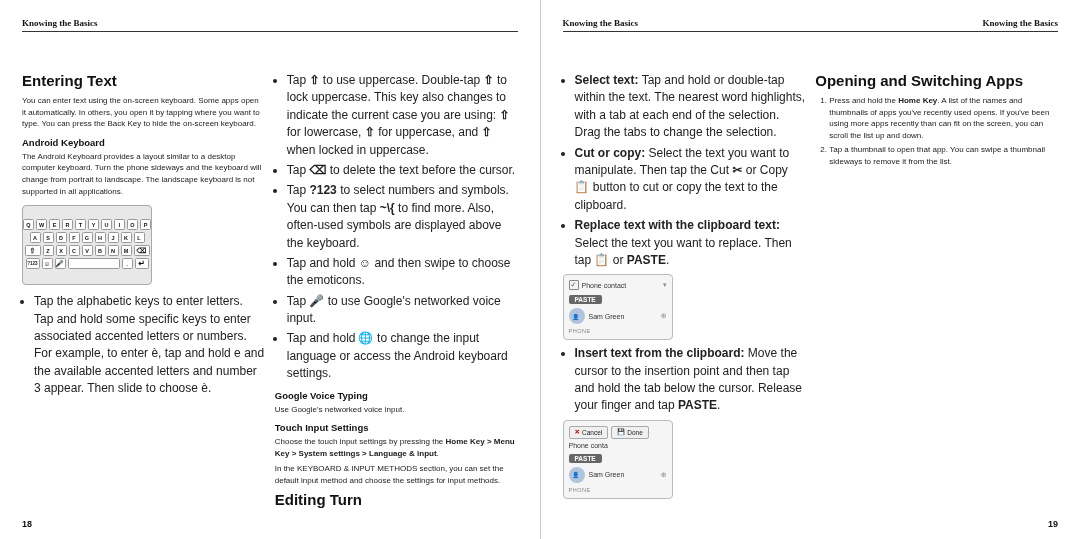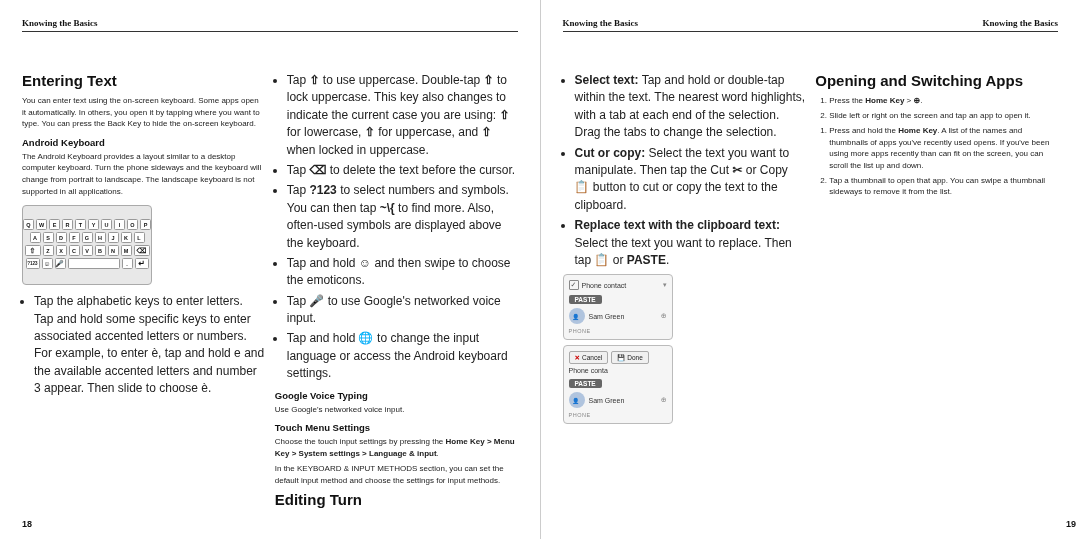--- a/index.html
+++ b/index.html
@@ -41,21 +41,21 @@
       color: #111;
     }
     .page-number {
       font-size: 9px;
       font-weight: bold;
       color: #111;
       position: absolute;
       bottom: 10px;
     }
     .page-number-left { left: 22px; }
-    .page-number-right { right: 4px; }
+    .page-number-right { right: 22px; }
 
     h2.section-title {
       font-size: 15px;
       font-weight: bold;
       color: #111;
       margin-bottom: 5px;
       line-height: 1.2;
     }
     h3.subsection-title {
       font-size: 9.5px;
@@ -317,21 +317,21 @@
           <li>Tap <strong>⌫</strong> to delete the text before the cursor.</li>
           <li>Tap <strong>?123</strong> to select numbers and symbols. You can then tap <strong>~\{</strong> to find more. Also, often-used symbols are displayed above the keyboard.</li>
           <li>Tap and hold <strong>☺</strong> and then swipe to choose the emoticons.</li>
           <li>Tap <strong>🎤</strong> to use Google's networked voice input.</li>
           <li>Tap and hold <strong>🌐</strong> to change the input language or access the Android keyboard settings.</li>
         </ul>
 
         <h3 class="subsection-title">Google Voice Typing</h3>
         <p class="body-text">Use Google's networked voice input.</p>
 
-        <h3 class="subsection-title">Touch Menu Settings</h3>
+        <h3 class="subsection-title">Touch Input Settings</h3>
         <p class="body-text">Choose the touch input settings by pressing the <strong>Home Key &gt; Menu Key &gt; System settings &gt; Language &amp; input</strong>.</p>
         <p class="body-text">In the KEYBOARD &amp; INPUT METHODS section, you can set the default input method and choose the settings for input methods.</p>
 
         <h2 class="section-title">Editing Turn</h2>
       </div>
     </div>
 
     <span class="page-number page-number-left">18</span>
   </div>
 
@@ -361,20 +361,23 @@
             <span class="paste-btn">PASTE</span>
           </div>
           <div class="contact-row">
             <div class="avatar-circle">👤</div>
             <span class="contact-name">Sam Green</span>
             <span class="chevron-icon" style="margin-left:auto;">⊕</span>
           </div>
           <div class="phone-label">PHONE</div>
         </div>
 
+        <ul class="bullet-list">
+          <li><strong>Insert text from the clipboard:</strong> Move the cursor to the insertion point and then tap and hold the tab below the cursor. Release your finger and tap <strong>PASTE</strong>.</li>
+        </ul>
 
         <div class="phone-screenshot">
           <div class="action-bar">
             <div class="action-btn-cancel">
               <span class="x-icon">✕</span>
               <span>Cancel</span>
             </div>
             <div class="action-btn-done">
               <span class="save-icon">💾</span>
               <span>Done</span>
@@ -391,24 +394,20 @@
             <span class="contact-name">Sam Green</span>
             <span class="chevron-icon" style="margin-left:auto;">⊕</span>
           </div>
           <div class="phone-label">PHONE</div>
         </div>
       </div>
 
       <div class="col-right-content">
         <h2 class="section-title">Opening and Switching Apps</h2>
 
-        <ol class="numbered-list">
-          <li>Press the <strong>Home Key</strong> &gt; <strong>⊕</strong>.</li>
-          <li>Slide left or right on the screen and tap an app to open it.</li>
-        </ol>
 
         <ol class="numbered-list">
           <li>Press and hold the <strong>Home Key</strong>. A list of the names and thumbnails of apps you've recently used opens. If you've been using more apps recently than can fit on the screen, you can scroll the list up and down.</li>
           <li>Tap a thumbnail to open that app. You can swipe a thumbnail sideways to remove it from the list.</li>
         </ol>
       </div>
     </div>
 
     <span class="page-number page-number-right">19</span>
   </div>

